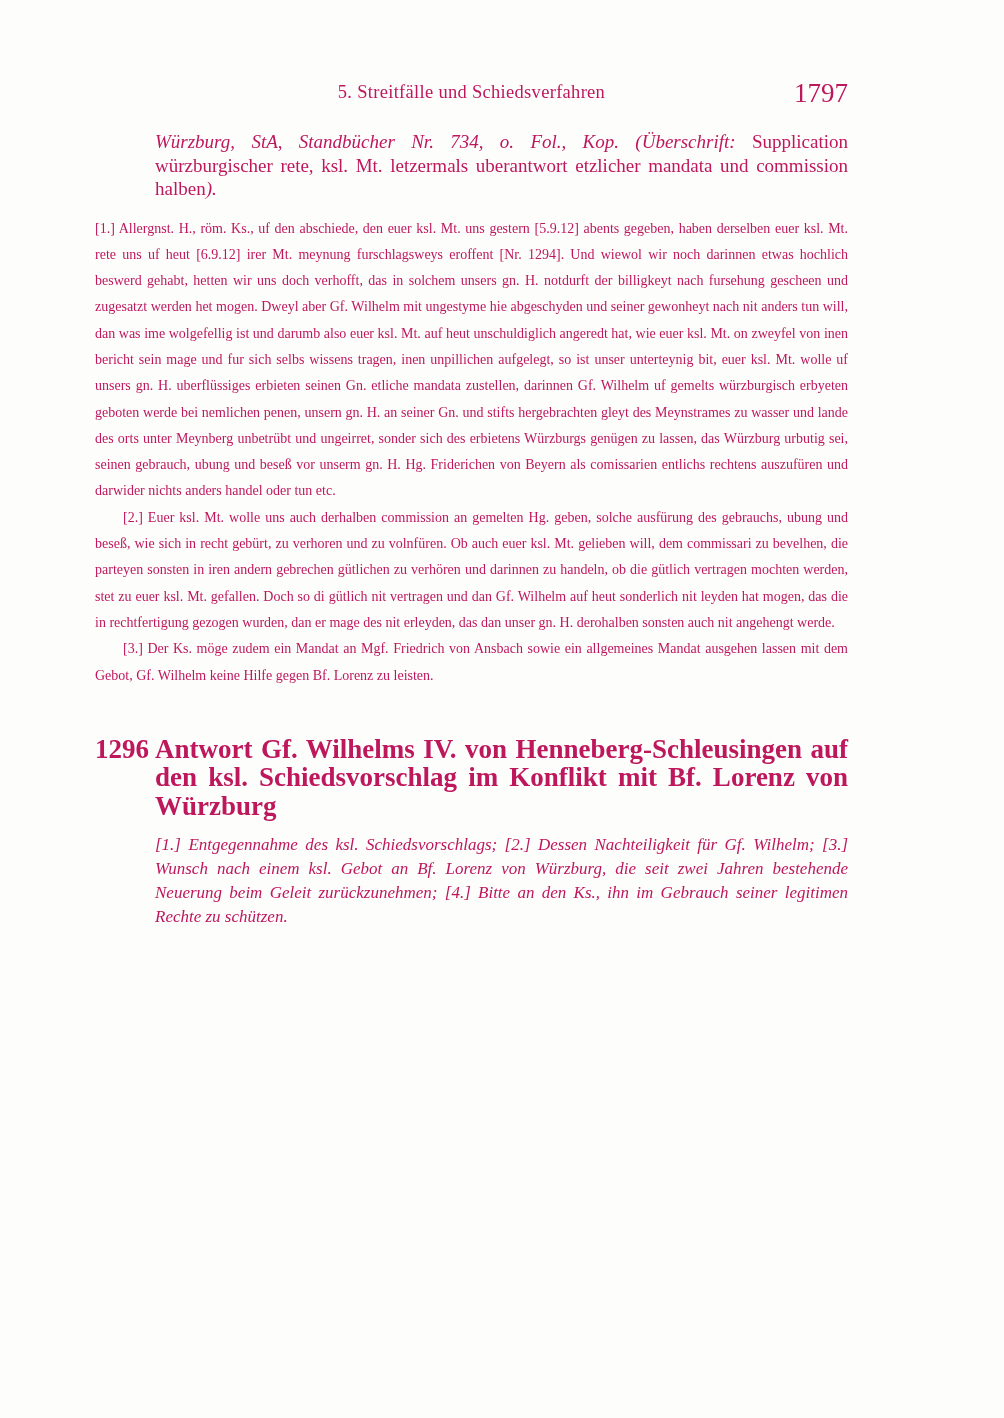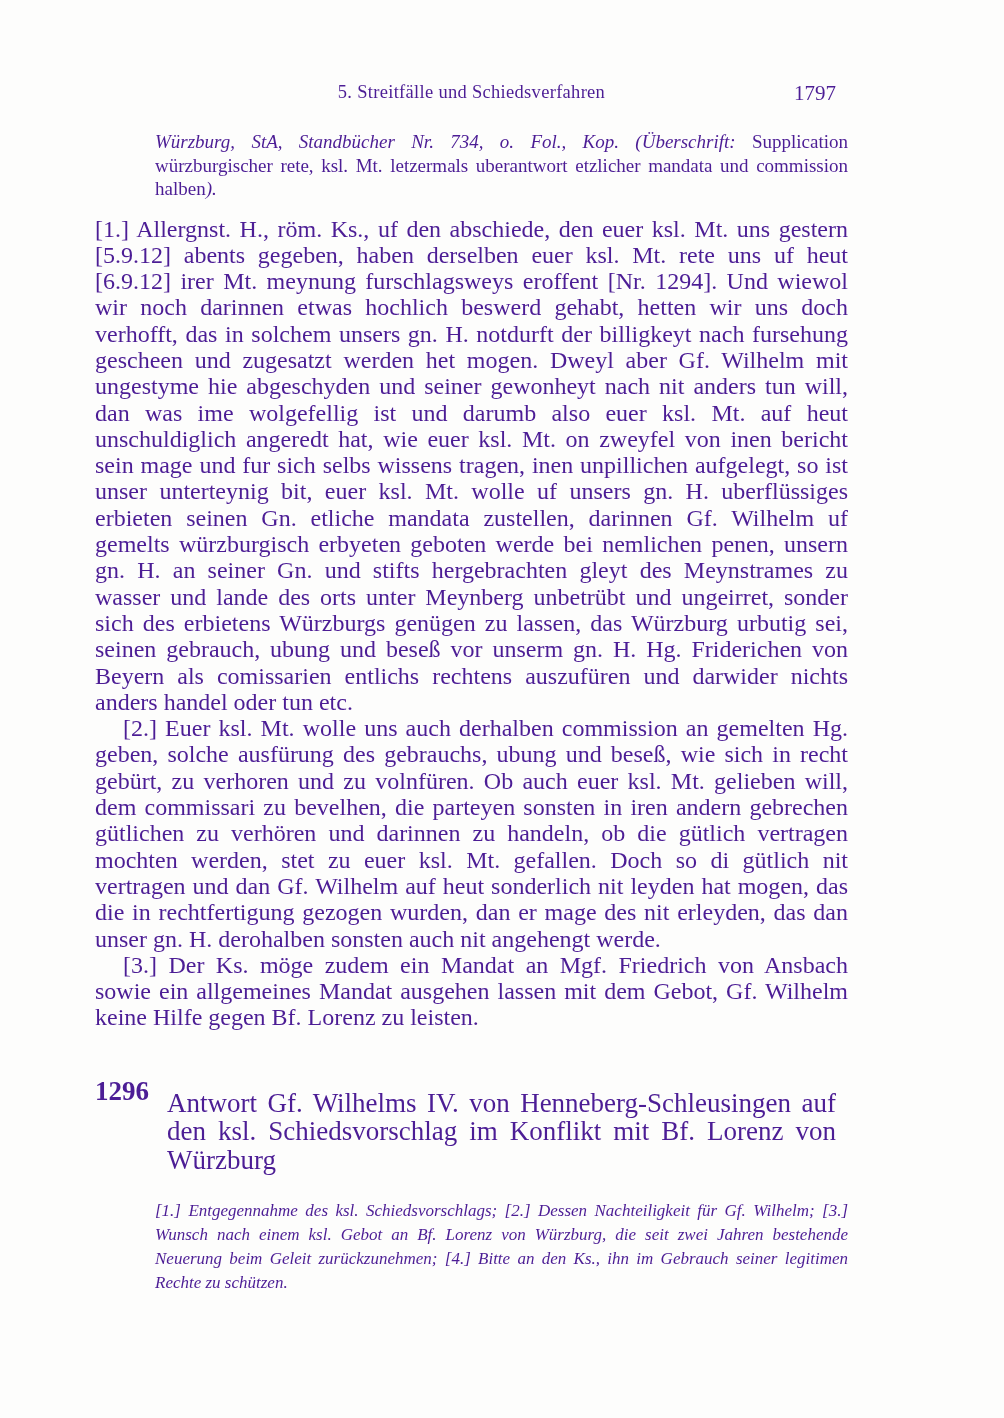--- a/index.html
+++ b/index.html
@@ -5,21 +5,21 @@
   html, body {
     margin: 0;
     padding: 0;
     background: #ffffff;
   }
   .page {
     position: relative;
     width: 1004px;
     height: 1418px;
     background: #fdfdfc;
-    color: #4c1d95;
+    color: #be185d;
     font-family: "Liberation Serif", "DejaVu Serif", serif;
     overflow: hidden;
     box-sizing: border-box;
   }
   .text-block {
     position: absolute;
     left: 95px;
     top: 80px;
     width: 753px;
   }
@@ -31,57 +31,57 @@
   }
   .running-title {
     display: block;
     text-align: center;
     font-size: 18.5px;
     line-height: 24px;
     letter-spacing: 0.3px;
   }
   .page-number {
     position: absolute;
-    right: 12px;
+    right: 0;
     bottom: -1px;
-    font-size: 21px;
+    font-size: 27px;
     line-height: 24px;
   }
   
   .source-note {
     margin: 0 0 15px 60px;
     text-align: justify;
     font-size: 19px;
     line-height: 23.5px;
     font-style: italic;
   }
   
   .body-par {
     margin: 0;
     text-align: justify;
-    font-size: 24px;
+    font-size: 14px;
     line-height: 26.3px;
   }
   .indent { text-indent: 28px; }
   .it { }
   .rm { font-style: normal; }
   
   .entry { margin-top: 46px; }
   .entry-heading {
     display: grid;
     grid-template-columns: 60px 1fr;
     font-weight: bold;
     font-size: 27px;
     line-height: 28.5px;
   }
   .entry-number { text-align: left; }
   .entry-title {
-    margin: 12px;
+    margin: 0;
     font-size: inherit;
-    font-weight: normal;
+    font-weight: bold;
     text-align: justify;
   }
   .entry-summary {
     margin: 13px 0 0 60px;
     text-align: justify;
     font-style: italic;
     font-size: 17px;
     line-height: 24px;
   }
 </style>

